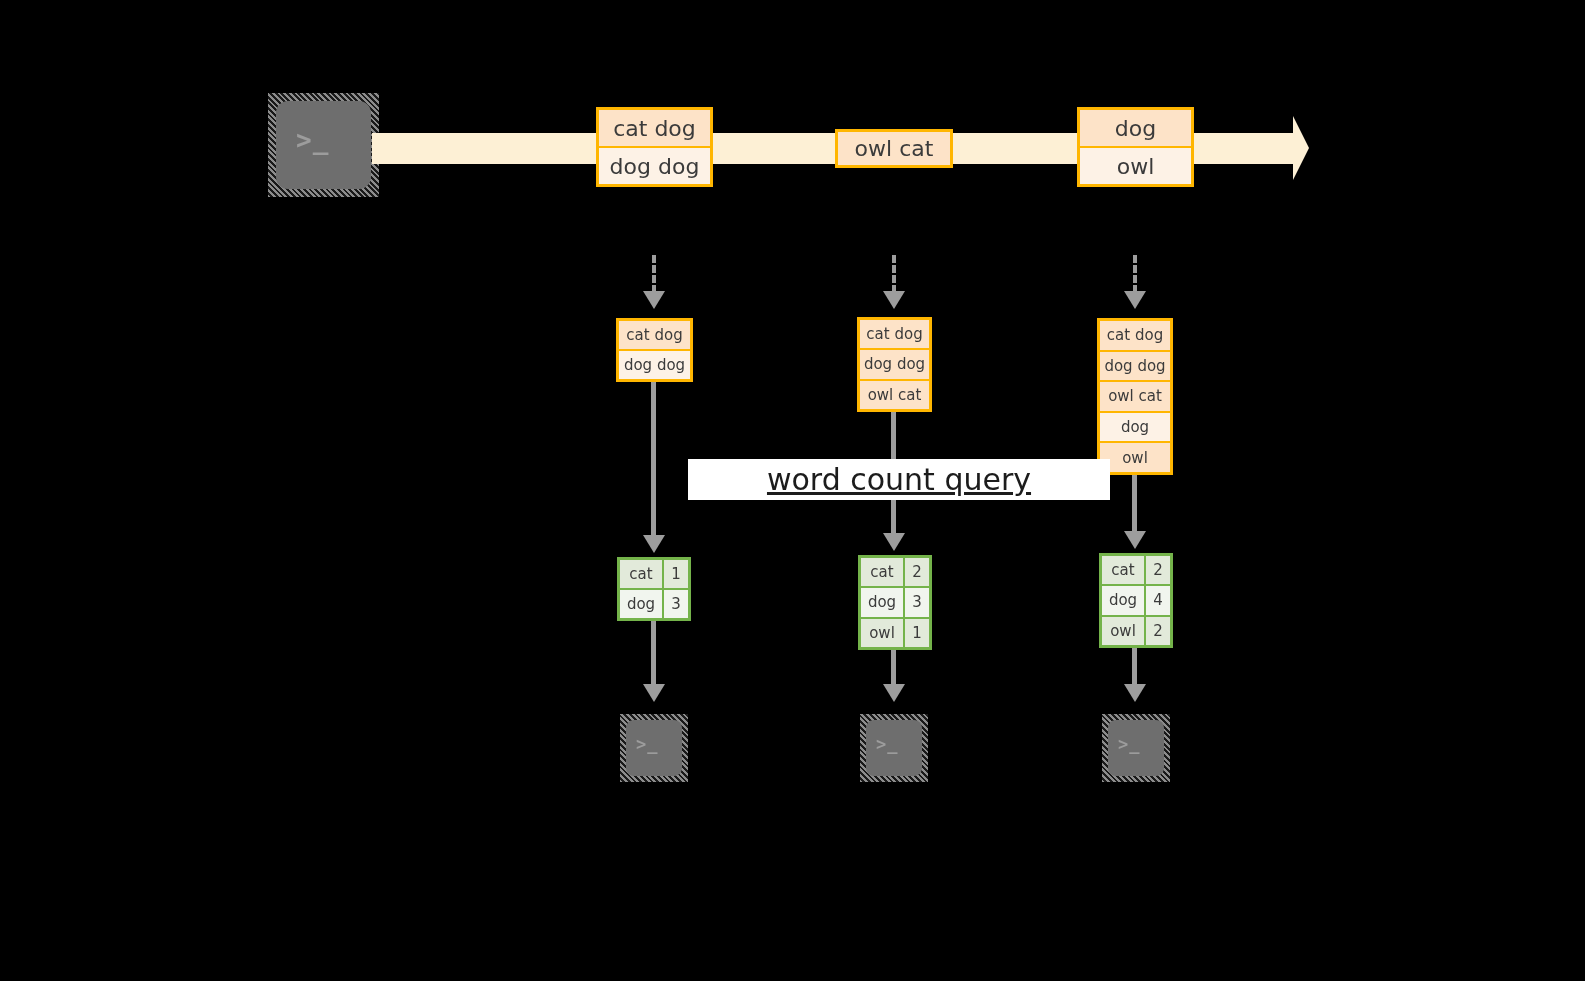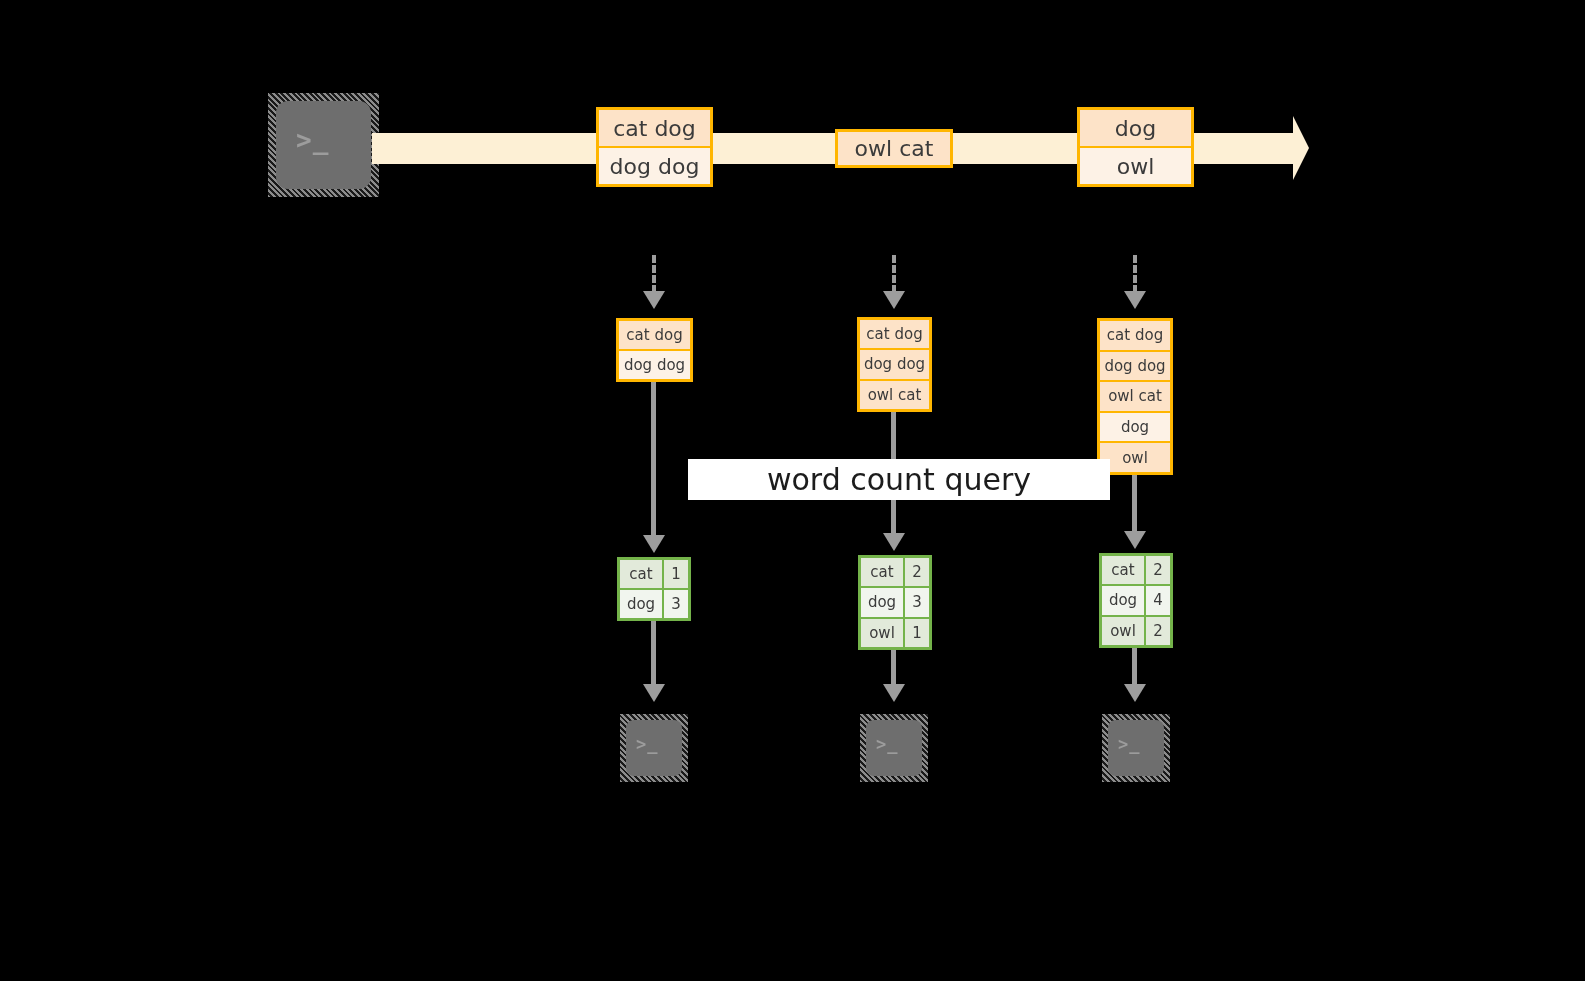--- a/index.html
+++ b/index.html
@@ -143,20 +143,21 @@
 
   
   .query-banner {
     position: absolute;
     background: #ffffff;
     color: #1c1c1c;
     display: flex;
     align-items: center;
     justify-content: center;
     white-space: nowrap;
+    text-decoration: underline;
   }
 </style>
 </head>
 <body>
 
 <div id="canvas">
 
   <div class="terminal" style="left:268px; top:93px; width:111px; height:104px; padding:8px;">
     <div class="terminal-inner">
       <span class="terminal-glyph" style="left:20px; top:26px; font-size:26px;">&gt;_</span>

